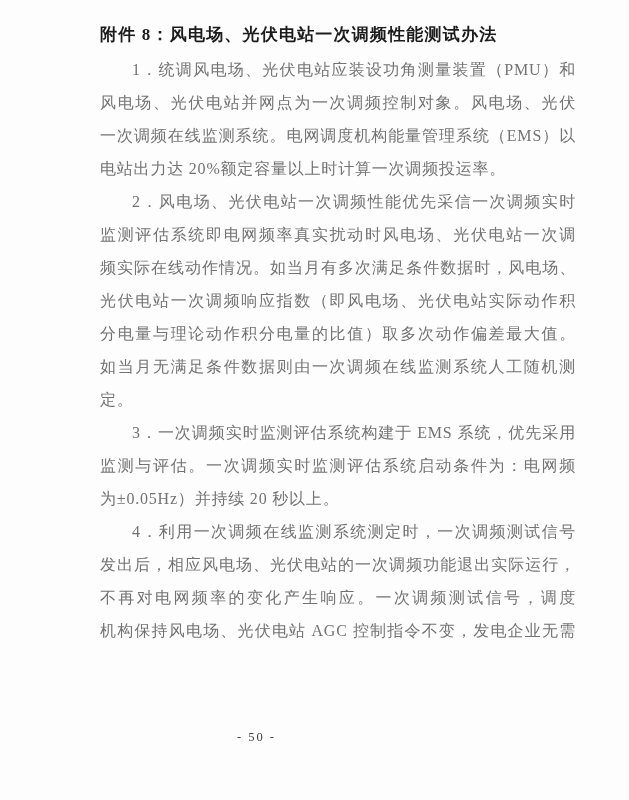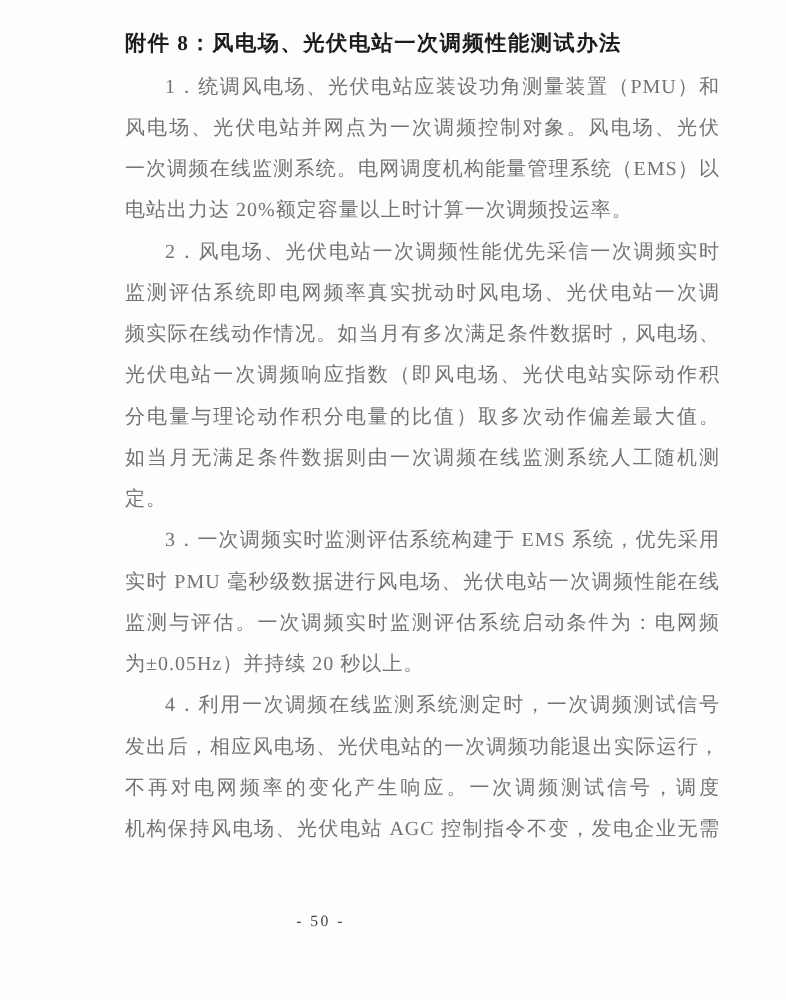--- a/index.html
+++ b/index.html
@@ -83,21 +83,20 @@
       <div class="line">监测评估系统即电网频率真实扰动时风电场、光伏电站一次调</div>
       <div class="line">频实际在线动作情况。如当月有多次满足条件数据时，风电场、</div>
       <div class="line">光伏电站一次调频响应指数（即风电场、光伏电站实际动作积</div>
       <div class="line">分电量与理论动作积分电量的比值）取多次动作偏差最大值。</div>
       <div class="line">如当月无满足条件数据则由一次调频在线监测系统人工随机测</div>
       <div class="line end">定。</div>
     </div>
 
     <div class="para">
       <div class="line first">3．一次调频实时监测评估系统构建于 EMS 系统，优先采用</div>
-      <div class="line">实时 PMU 毫秒级数据进行风电场、光伏电站一次调频性能在线</div>
       <div class="line">监测与评估。一次调频实时监测评估系统启动条件为：电网频</div>
       <div class="line end">为±0.05Hz）并持续 20 秒以上。</div>
     </div>
 
     <div class="para">
       <div class="line first">4．利用一次调频在线监测系统测定时，一次调频测试信号</div>
       <div class="line">发出后，相应风电场、光伏电站的一次调频功能退出实际运行，</div>
       <div class="line">不再对电网频率的变化产生响应。一次调频测试信号，调度</div>
       <div class="line">机构保持风电场、光伏电站 AGC 控制指令不变，发电企业无需</div>
     </div>

